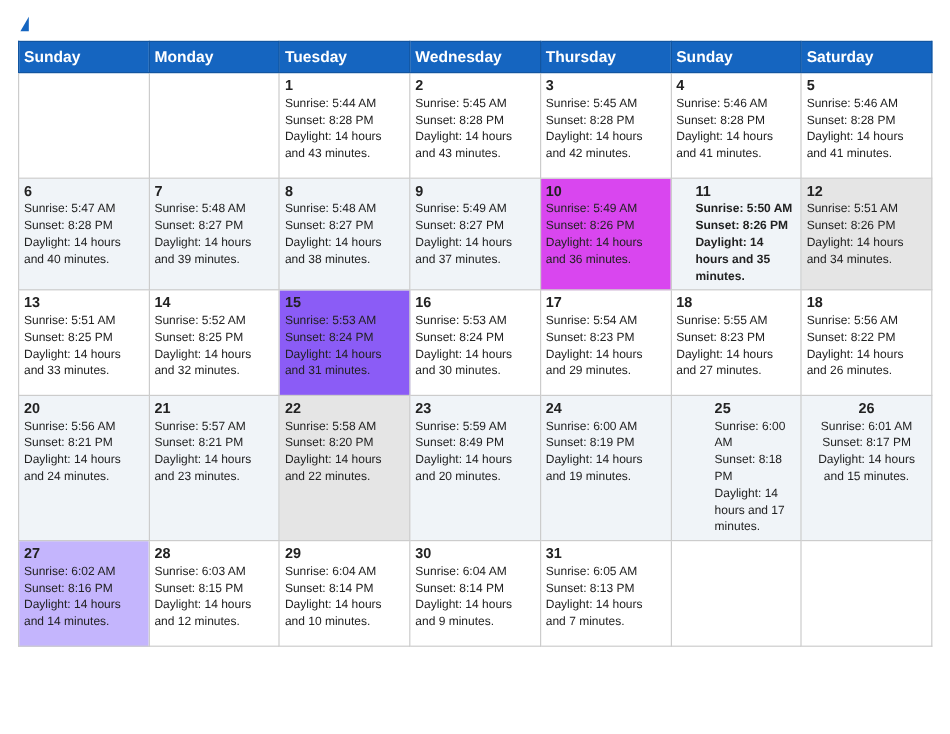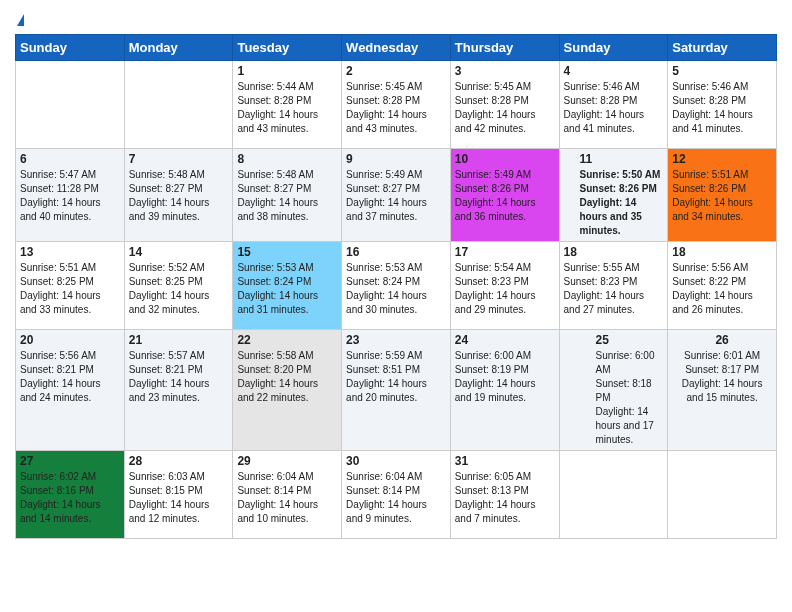--- a/index.html
+++ b/index.html
@@ -172,21 +172,21 @@
           <span class="day-num">5</span>
           <div class="cell-text" style="white-space: pre-line;">Sunrise: 5:46 AM
 Sunset: 8:28 PM
 Daylight: 14 hours and 41 minutes.</div>
         </td>
       </tr>
       <tr>
         <td style="background-color: rgb(240, 244, 248);">
           <span class="day-num">6</span>
           <div class="cell-text" style="white-space: pre-line;">Sunrise: 5:47 AM
-Sunset: 11:28 PM
+Sunset: 8:28 PM
 Daylight: 14 hours and 40 minutes.</div>
         </td>
         <td style="background-color: rgb(240, 244, 248);">
           <span class="day-num">7</span>
           <div class="cell-text" style="white-space: pre-line;">Sunrise: 5:48 AM
 Sunset: 8:27 PM
 Daylight: 14 hours and 39 minutes.</div>
         </td>
         <td style="background-color: rgb(240, 244, 248);">
           <span class="day-num">8</span>
@@ -205,41 +205,41 @@
           <div class="cell-text" style="white-space: pre-line;">Sunrise: 5:49 AM
 Sunset: 8:26 PM
 Daylight: 14 hours and 36 minutes.</div>
         </td>
         <td style="background-color: rgb(240, 244, 248); padding-left: 20px;">
           <span class="day-num">11</span>
           <div class="cell-text" style="white-space: pre-line; font-weight: bold;">Sunrise: 5:50 AM
 Sunset: 8:26 PM
 Daylight: 14 hours and 35 minutes.</div>
         </td>
-        <td style="background-color: #f97316;">
+        <td style="background-color: #e5e5e5;">
           <span class="day-num">12</span>
           <div class="cell-text" style="white-space: pre-line;">Sunrise: 5:51 AM
 Sunset: 8:26 PM
 Daylight: 14 hours and 34 minutes.</div>
         </td>
       </tr>
       <tr>
         <td style="background-color: rgb(255, 255, 255);">
           <span class="day-num">13</span>
           <div class="cell-text" style="white-space: pre-line;">Sunrise: 5:51 AM
 Sunset: 8:25 PM
 Daylight: 14 hours and 33 minutes.</div>
         </td>
         <td style="background-color: rgb(255, 255, 255);">
           <span class="day-num">14</span>
           <div class="cell-text" style="white-space: pre-line;">Sunrise: 5:52 AM
 Sunset: 8:25 PM
 Daylight: 14 hours and 32 minutes.</div>
         </td>
-        <td style="background-color: #7dd3fc;">
+        <td style="background-color: #8b5cf6;">
           <span class="day-num">15</span>
           <div class="cell-text" style="white-space: pre-line;">Sunrise: 5:53 AM
 Sunset: 8:24 PM
 Daylight: 14 hours and 31 minutes.</div>
         </td>
         <td style="background-color: rgb(255, 255, 255);">
           <span class="day-num">16</span>
           <div class="cell-text" style="white-space: pre-line;">Sunrise: 5:53 AM
 Sunset: 8:24 PM
 Daylight: 14 hours and 30 minutes.</div>
@@ -278,21 +278,21 @@
         </td>
         <td style="background-color: #e5e5e5;">
           <span class="day-num">22</span>
           <div class="cell-text" style="white-space: pre-line;">Sunrise: 5:58 AM
 Sunset: 8:20 PM
 Daylight: 14 hours and 22 minutes.</div>
         </td>
         <td style="background-color: rgb(240, 244, 248);">
           <span class="day-num">23</span>
           <div class="cell-text" style="white-space: pre-line;">Sunrise: 5:59 AM
-Sunset: 8:51 PM
+Sunset: 8:49 PM
 Daylight: 14 hours and 20 minutes.</div>
         </td>
         <td style="background-color: rgb(240, 244, 248);">
           <span class="day-num">24</span>
           <div class="cell-text" style="white-space: pre-line;">Sunrise: 6:00 AM
 Sunset: 8:19 PM
 Daylight: 14 hours and 19 minutes.</div>
         </td>
         <td style="background-color: rgb(240, 244, 248); padding-left: 36px;">
           <span class="day-num">25</span>
@@ -301,21 +301,21 @@
 Daylight: 14 hours and 17 minutes.</div>
         </td>
         <td style="background-color: rgb(240, 244, 248); text-align: center;">
           <span class="day-num">26</span>
           <div class="cell-text" style="white-space: pre-line;">Sunrise: 6:01 AM
 Sunset: 8:17 PM
 Daylight: 14 hours and 15 minutes.</div>
         </td>
       </tr>
       <tr>
-        <td style="background-color: #15803d;">
+        <td style="background-color: #c4b5fd;">
           <span class="day-num">27</span>
           <div class="cell-text" style="white-space: pre-line;">Sunrise: 6:02 AM
 Sunset: 8:16 PM
 Daylight: 14 hours and 14 minutes.</div>
         </td>
         <td style="background-color: rgb(255, 255, 255);">
           <span class="day-num">28</span>
           <div class="cell-text" style="white-space: pre-line;">Sunrise: 6:03 AM
 Sunset: 8:15 PM
 Daylight: 14 hours and 12 minutes.</div>

